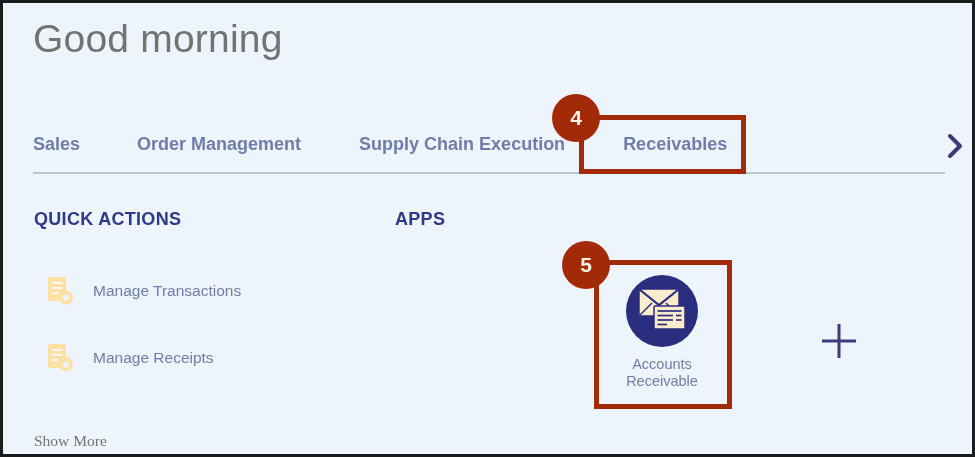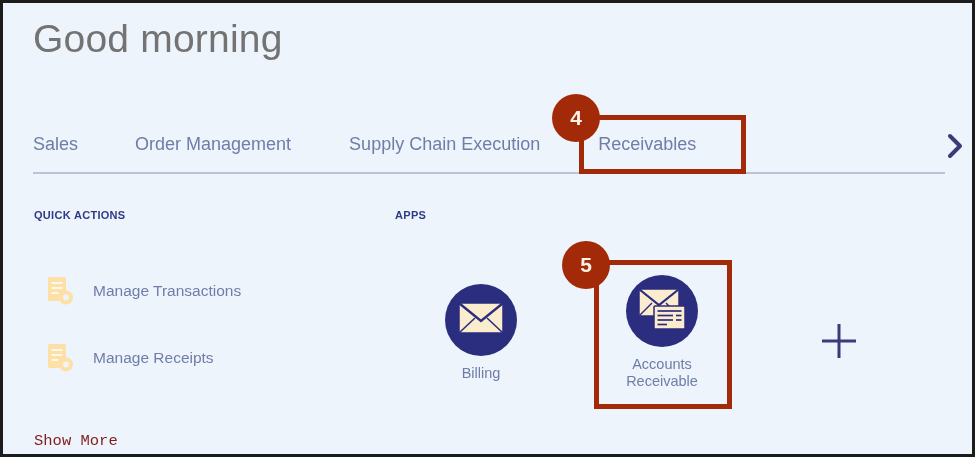--- a/index.html
+++ b/index.html
@@ -48,21 +48,21 @@
     top: 0;
     right: 0;
     height: 58px;
     display: flex;
     align-items: center;
     white-space: nowrap;
     overflow: hidden;
   }
   .tab {
     font-size: 18px;
-    font-weight: 400;
+    font-weight: 700;
     color: #6f7da8;
     padding: 0 0;
     margin-right: 57px;
     white-space: nowrap;
     cursor: pointer;
     font-family: "Liberation Sans", sans-serif;
   }
   .tab.tab-wide { margin-right: 58px; }
   .tab.tab-receivables { margin-right: 58px; }
   .tab.tab-last { margin-right: 0; }
@@ -87,21 +87,21 @@
     align-items: center;
     justify-content: center;
     cursor: pointer;
     background: #eef4fb;
   }
   .tabs-next svg { display: block; }
 
   
   .section-label {
     position: absolute;
-    font-size: 11px;
+    font-size: 18px;
     font-weight: bold;
     letter-spacing: 0.3px;
     color: #2f3a86;
     font-family: "Liberation Sans", sans-serif;
   }
   #quick-actions-label { left: 31px; top: 206px; }
   #apps-label { left: 392px; top: 206px; }
 
   
   .qa-list {
@@ -128,23 +128,23 @@
     font-size: 15.5px;
     color: #6f7da8;
     font-family: "Liberation Sans", sans-serif;
   }
 
   .show-more {
     position: absolute;
     left: 31px;
     top: 429px;
     font-size: 15.5px;
-    color: #7f1d1d;
-    cursor: pointer;
-    font-family: Liberation Mono, monospace;
+    color: #737373;
+    cursor: pointer;
+    font-family: Liberation Serif, serif;
   }
 
   
   .app-tile {
     position: absolute;
     width: 122px;
     text-align: center;
     cursor: pointer;
   }
   #app-billing { left: 417px; top: 281px; }
@@ -258,33 +258,20 @@
           <circle cx="23" cy="23.5" r="3" fill="#eef4fb"></circle>
         </svg>
       </span>
       <span class="qa-label">Manage Receipts</span>
     </div>
 
   </div>
 
   <div class="show-more">Show More</div>
 
-  <div class="app-tile" id="app-billing">
-    <div class="app-circle">
-      <span>
-        <svg width="46" height="34" viewBox="0 0 46 34" aria-hidden="true">
-          <rect x="1" y="2" width="44" height="30" rx="1" fill="#fbeccd" stroke="#2b2d7e" stroke-width="1.5"></rect>
-          <polyline points="1.5,2.5 23,20 44.5,2.5" fill="none" stroke="#2b2d7e" stroke-width="2.4"></polyline>
-          <line x1="1.5" y1="31.5" x2="17" y2="17" stroke="#2b2d7e" stroke-width="1.6"></line>
-          <line x1="44.5" y1="31.5" x2="29" y2="17" stroke="#2b2d7e" stroke-width="1.6"></line>
-        </svg>
-      </span>
-    </div>
-    <div class="app-label">Billing</div>
-  </div>
 
   <div class="app-tile" id="app-ar">
     <div class="app-circle">
       <span>
         <svg width="50" height="44" viewBox="0 0 50 44" aria-hidden="true">
 
           <rect x="2" y="2" width="40" height="27" rx="1" fill="#fbeccd" stroke="#2b2d7e" stroke-width="1.5"></rect>
           <polyline points="2.5,2.5 22,18 41.5,2.5" fill="none" stroke="#2b2d7e" stroke-width="2.2"></polyline>
           <line x1="2.5" y1="28.5" x2="15" y2="16" stroke="#2b2d7e" stroke-width="1.5"></line>
           <line x1="41.5" y1="28.5" x2="29" y2="16" stroke="#2b2d7e" stroke-width="1.5"></line>

